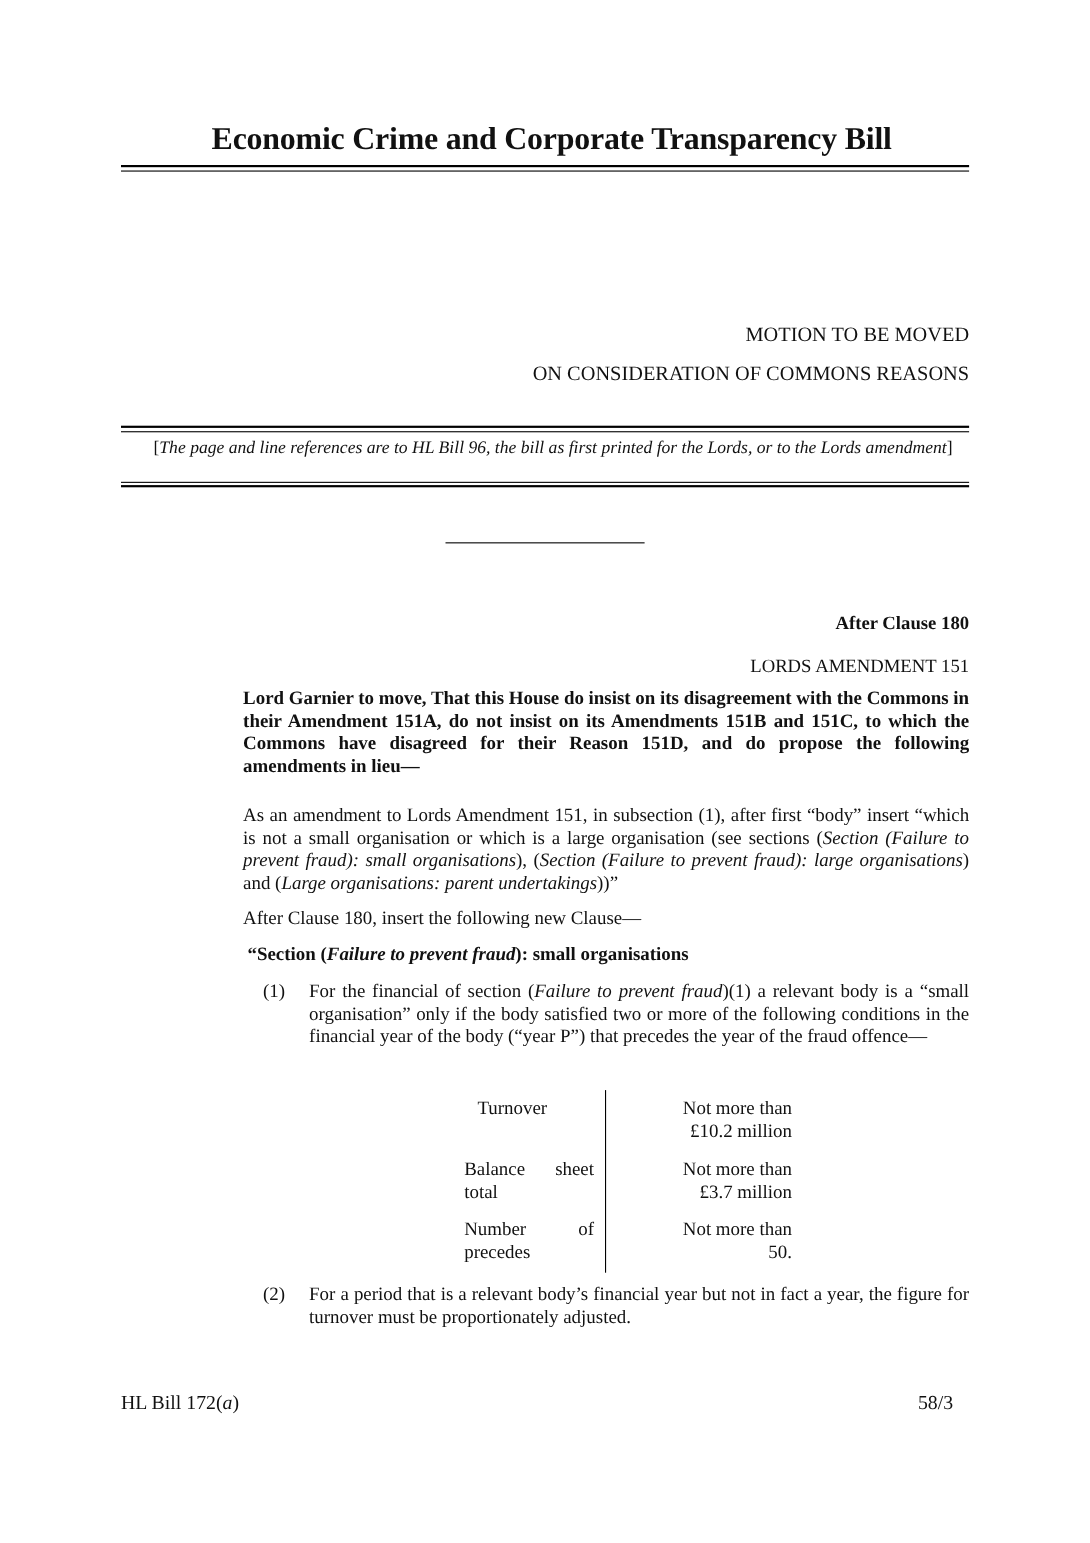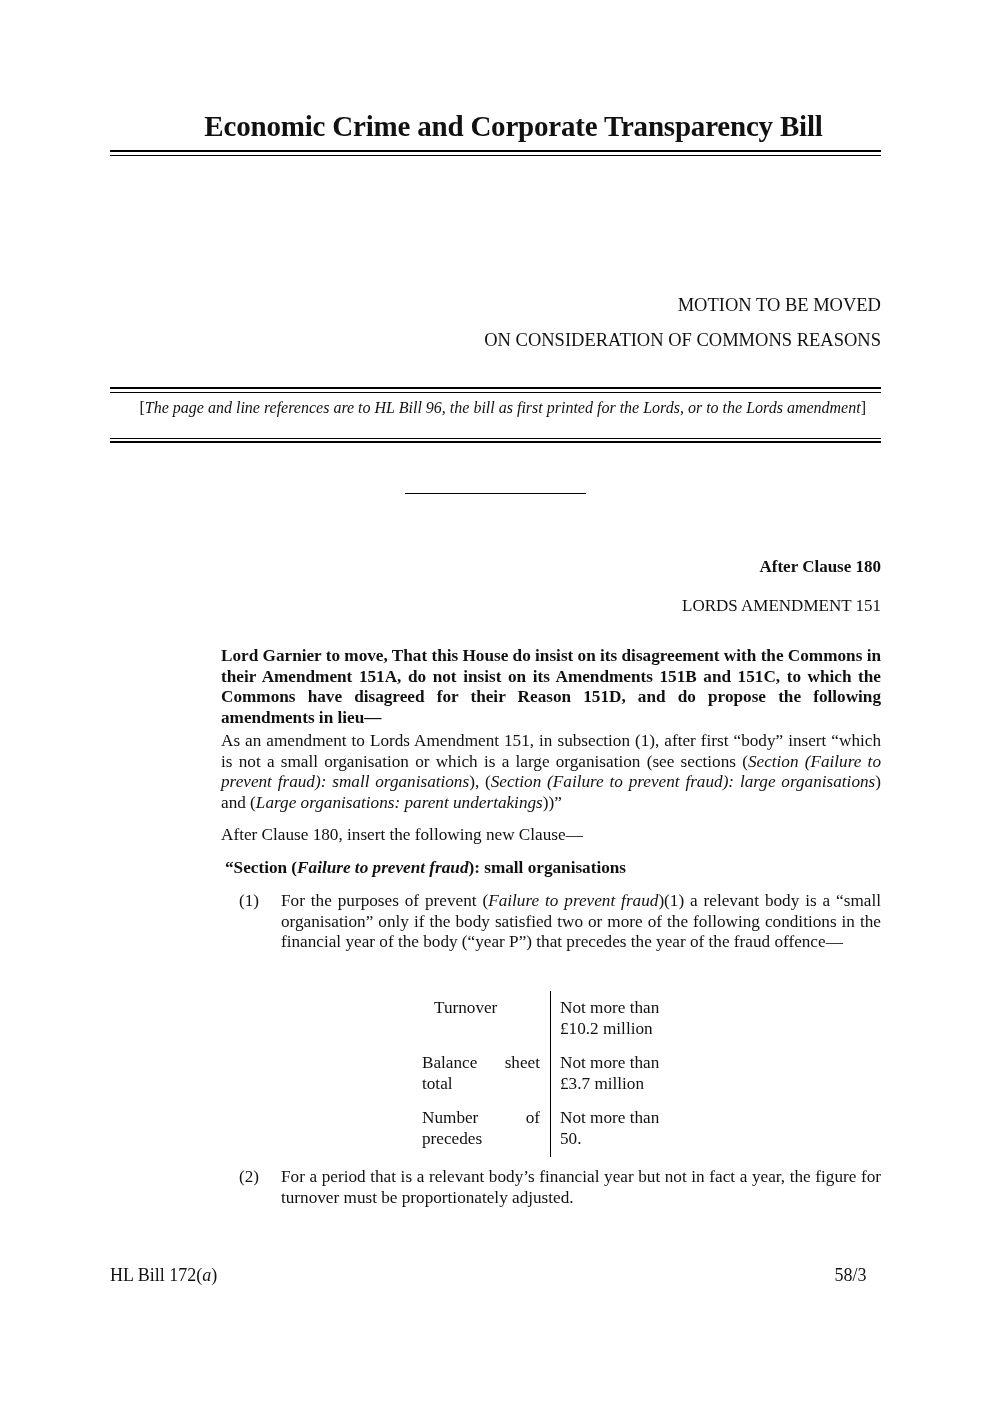--- a/index.html
+++ b/index.html
@@ -1,23 +1,23 @@
 <!DOCTYPE html>
 <html><head>
 <meta charset="utf-8">
 <style>
   html, body { margin: 0; padding: 0; background: #ffffff; }
   body {
     width: 991px; height: 1403px; position: relative; overflow: hidden;
     font-family: "Liberation Serif", "DejaVu Serif", serif;
     color: #111;
   }
-  .abs { position: absolute; }
+  .abs { position: absolute; text-align: right; }
   .title {
-    left: 128px; width: 771px; top: 110px;
+    left: 116px; width: 771px; top: 110px;
     text-align: center; font-weight: bold; font-size: 29px; letter-spacing: -0.2px;
   }
   .rule-thick { position: absolute; left: 110px; width: 771px; height: 2px; background: #000; }
   .rule-thin  { position: absolute; left: 110px; width: 771px; height: 1px; background: #000; }
   .motion {
     left: 110px; width: 771px; text-align: right; font-size: 18.5px;
   }
   .ref-note {
     left: 125px; width: 741px; top: 398px; text-align: right;
     font-size: 16px; line-height: 20px;
@@ -69,30 +69,30 @@
   <span>[</span><i>The page and line references are to HL Bill 96, the bill as first printed for the Lords, or to the Lords amendment</i><span>]</span>
 </div>
 <div class="rule-thin" style="top:438px"></div>
 <div class="rule-thick" style="top:441px"></div>
 
 <div class="abs short-rule"></div>
 
 <div class="abs clause-head">After Clause 180</div>
 <div class="abs amend-head">LORDS AMENDMENT 151</div>
 
-<div class="abs para bold" style="top:646px">Lord Garnier to move, That this House do insist on its disagreement with the Commons in their Amendment 151A, do not insist on its Amendments 151B and 151C, to which the Commons have disagreed for their Reason 151D, and do propose the following amendments in lieu—</div>
+<div class="abs para bold" style="top:625px">Lord Garnier to move, That this House do insist on its disagreement with the Commons in their Amendment 151A, do not insist on its Amendments 151B and 151C, to which the Commons have disagreed for their Reason 151D, and do propose the following amendments in lieu—</div>
 
 <div class="abs para" style="top:731px"><span>As an amendment to Lords Amendment 151, in subsection (1), after first “body” insert “which is not a small organisation or which is a large organisation (see sections (</span><i>Section (Failure to prevent fraud): small organisations</i><span>), (</span><i>Section (Failure to prevent fraud): large organisations</i><span>) and (</span><i>Large organisations: parent undertakings</i><span>))”</span></div>
 
 <div class="abs para" style="top:825px">After Clause 180, insert the following new Clause—</div>
 
 <div class="abs sec-head"><span>“Section (</span><i>Failure to prevent fraud</i><span>): small organisations</span></div>
 
 <div class="abs subsec-num" style="left:239px; top:891px; line-height:20.5px">(1)</div>
-<div class="abs subsec-text" style="top:891px"><span>For the purposes of prevent (</span><i>Failure to prevent fraud</i><span>)(1) a relevant body is a “small organisation” only if the body satisfied two or more of the following conditions in the financial year of the body (“year P”) that precedes the year of the fraud offence—</span></div>
+<div class="abs subsec-text" style="top:891px"><span>For the financial of section (</span><i>Failure to prevent fraud</i><span>)(1) a relevant body is a “small organisation” only if the body satisfied two or more of the following conditions in the financial year of the body (“year P”) that precedes the year of the fraud offence—</span></div>
 
 <div class="abs tbl-vline"></div>
 
 <div class="abs tbl-label single" style="top:998px"><span>Turnover</span></div>
 <div class="abs tbl-value" style="top:998px">
     <div>Not more than</div>
     <div>£10.2 million</div>
   </div>
 
 <div class="abs tbl-label" style="top:1053px">

